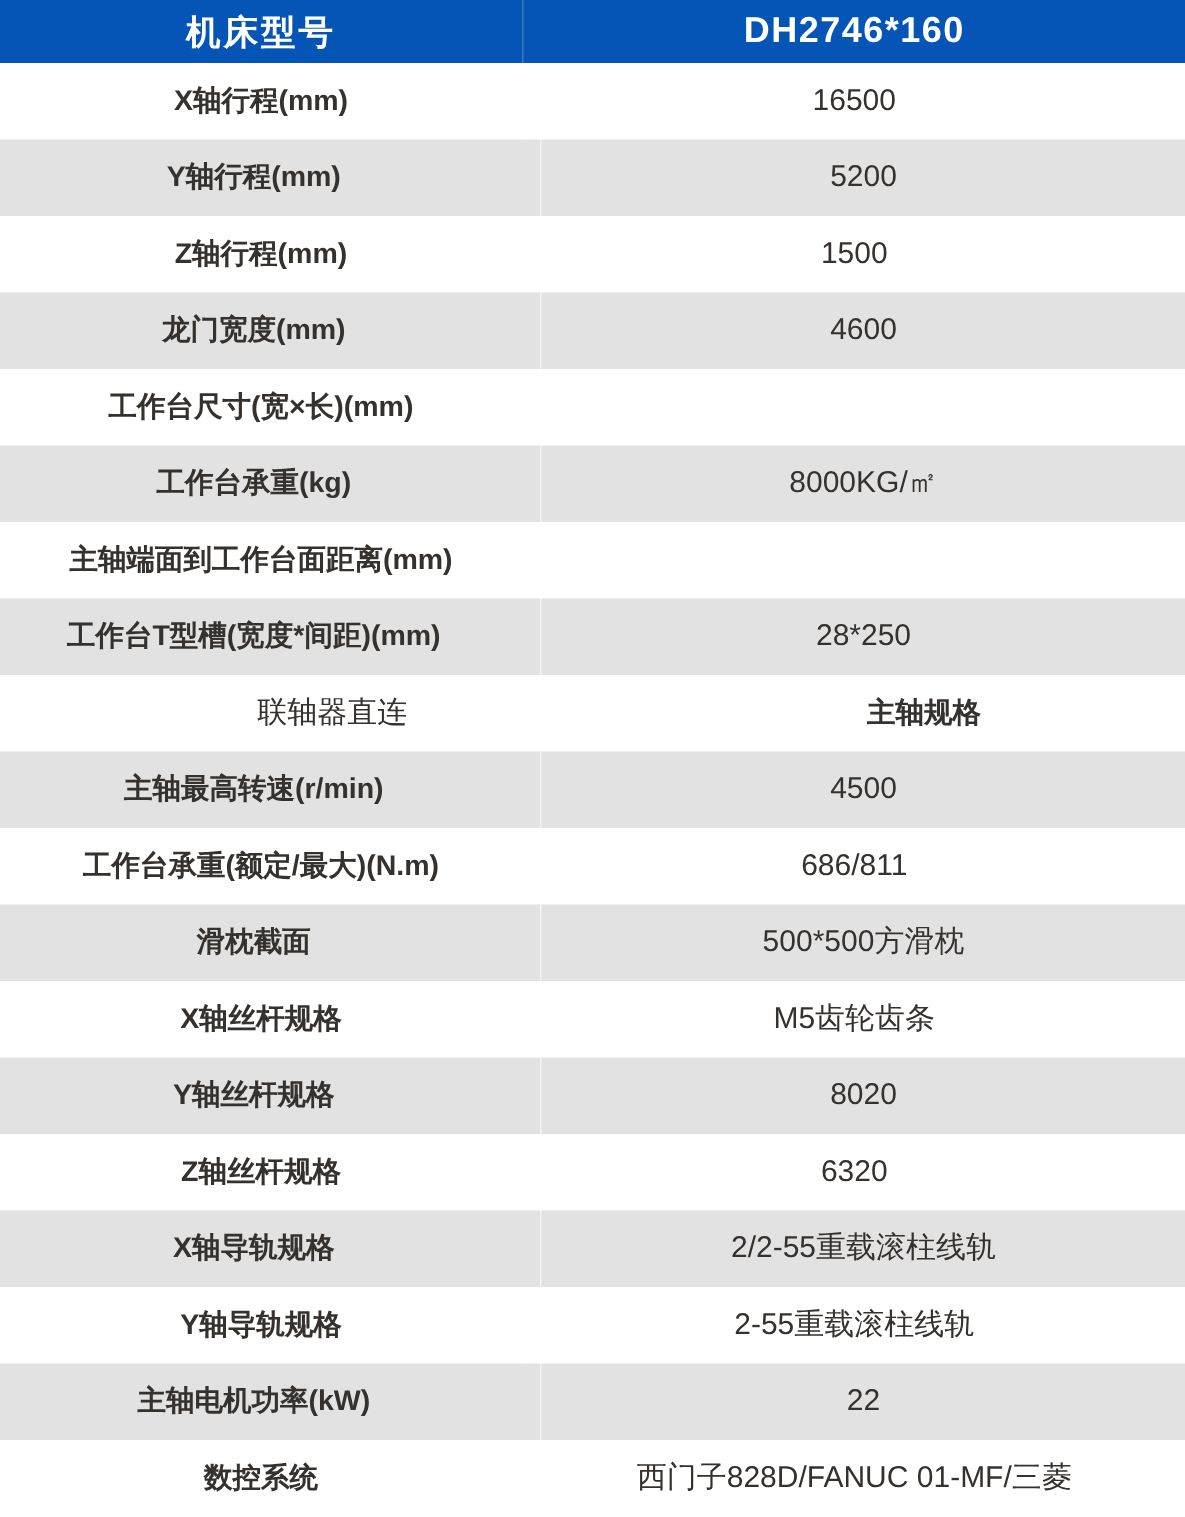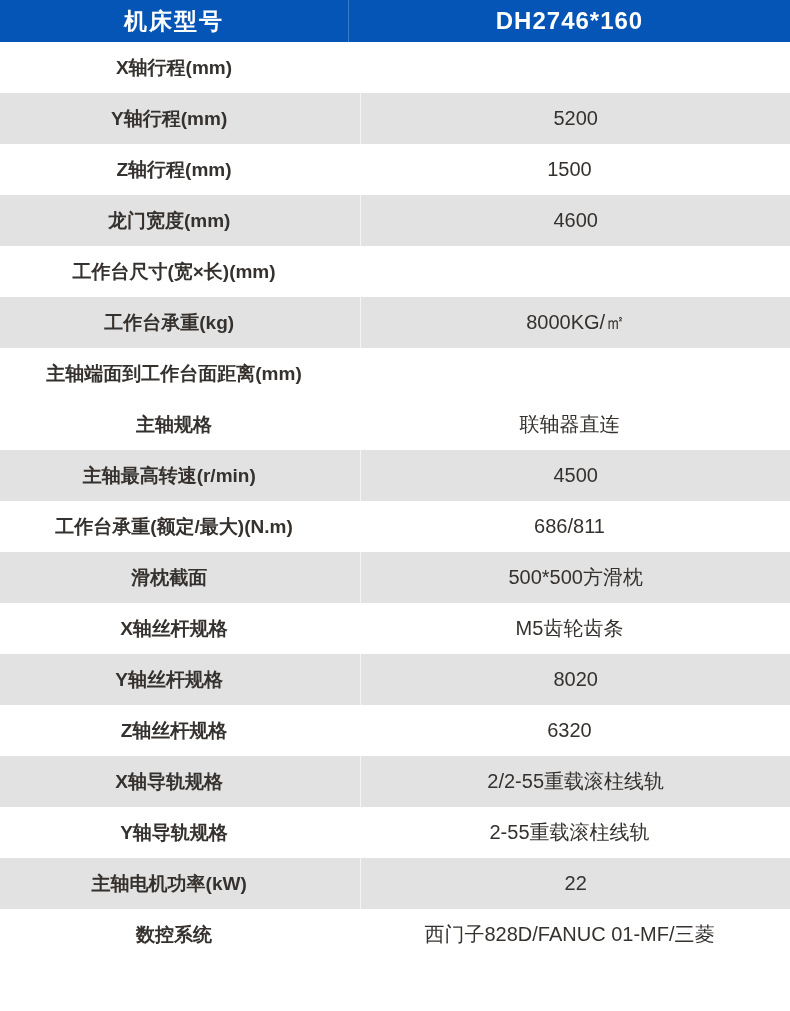--- a/index.html
+++ b/index.html
@@ -62,20 +62,21 @@
 <body>
 
 <div class="spec-table">
   <div class="row header-row">
     <div class="cell label">机床型号</div>
     <div class="cell value">DH2746*160</div>
   </div>
   <div id="rows-container">
       <div class="row white">
         <div class="cell label">X轴行程(mm)</div>
+        <div class="cell value">16500</div>
       </div>
       <div class="row gray">
         <div class="cell label">Y轴行程(mm)</div>
         <div class="cell value">5200</div>
       </div>
       <div class="row white">
         <div class="cell label">Z轴行程(mm)</div>
         <div class="cell value">1500</div>
       </div>
       <div class="row gray">
@@ -85,23 +86,27 @@
       <div class="row white">
         <div class="cell label">工作台尺寸(宽×长)(mm)</div>
       </div>
       <div class="row gray">
         <div class="cell label">工作台承重(kg)</div>
         <div class="cell value">8000KG/㎡</div>
       </div>
       <div class="row white">
         <div class="cell label">主轴端面到工作台面距离(mm)</div>
       </div>
+      <div class="row gray">
+        <div class="cell label">工作台T型槽(宽度*间距)(mm)</div>
+        <div class="cell value">28*250</div>
+      </div>
       <div class="row white">
+        <div class="cell value">联轴器直连</div>
         <div class="cell label">主轴规格</div>
-        <div class="cell value">联轴器直连</div>
       </div>
       <div class="row gray">
         <div class="cell label">主轴最高转速(r/min)</div>
         <div class="cell value">4500</div>
       </div>
       <div class="row white">
         <div class="cell label">工作台承重(额定/最大)(N.m)</div>
         <div class="cell value">686/811</div>
       </div>
       <div class="row gray">

